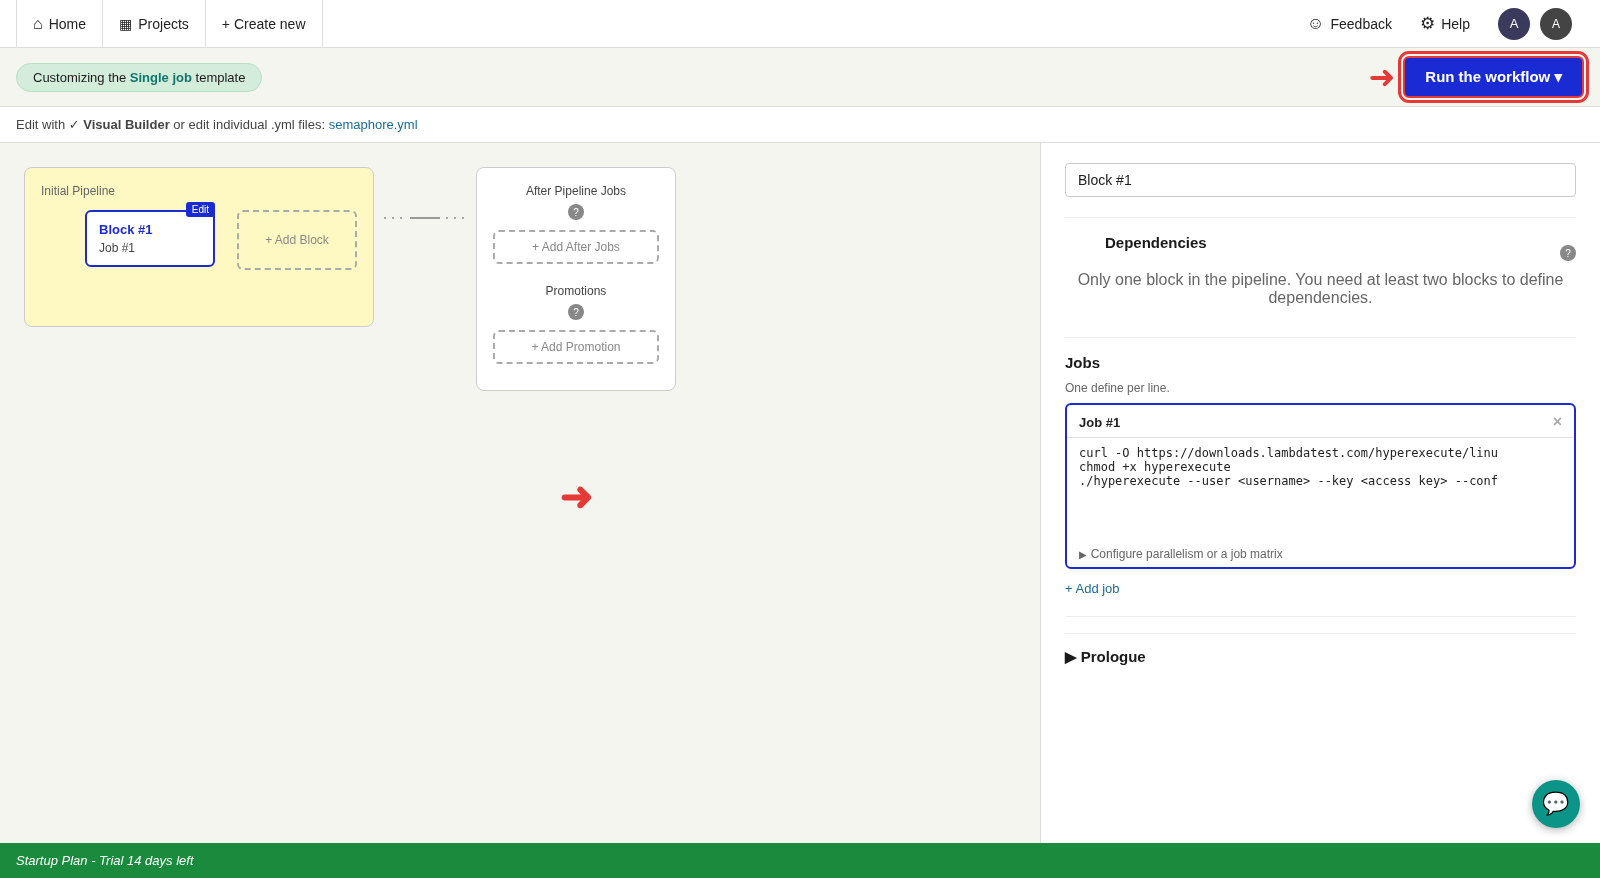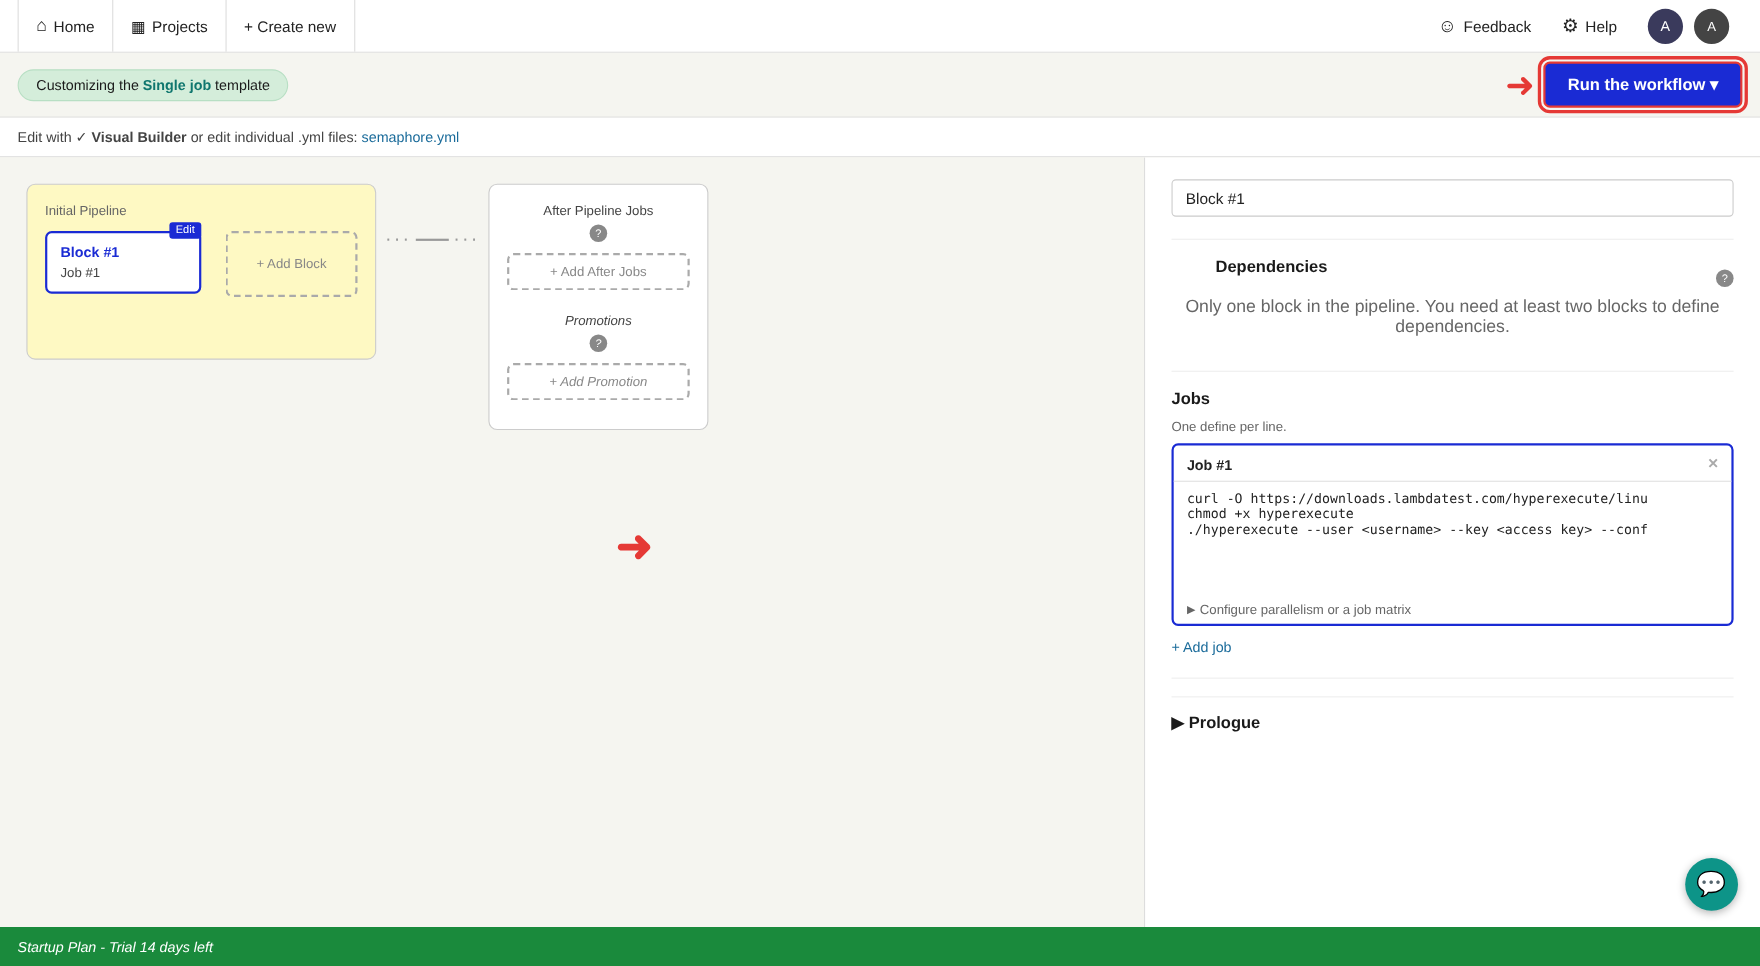--- a/index.html
+++ b/index.html
@@ -78,21 +78,21 @@
     
     .pipeline-box {
       background: #fef9c3; border: 1px solid #ccc; border-radius: 8px;
       padding: 16px; min-width: 200px; min-height: 160px;
     }
     .pipeline-title {
       font-size: 12px; color: #666; margin-bottom: 12px; font-weight: 500;
     }
     .block-card {
       border: 2px solid #1a2bd4; border-radius: 6px; padding: 10px 12px;
-      position: relative; width: 142px; background: #fff;
+      position: relative; width: 130px; background: #fff; margin-left: 44px;
     }
     .block-card-label { font-size: 13px; font-weight: 600; color: #1a2bd4; }
     .block-card-job { font-size: 12px; color: #444; margin-top: 4px; }
     .edit-badge {
       position: absolute; top: -10px; right: -2px;
       background: #1a2bd4; color: #fff; font-size: 10px;
       padding: 2px 6px; border-radius: 3px;
     }
     .add-block-dashed {
       border: 2px dashed #aaa; border-radius: 6px; padding: 10px 12px;
@@ -124,21 +124,21 @@
     .question-mark {
       width: 16px; height: 16px; border-radius: 50%; background: #888;
       color: #fff; font-size: 10px; display: inline-flex;
       align-items: center; justify-content: center; cursor: pointer;
     }
     .add-dashed {
       border: 2px dashed #aaa; border-radius: 6px; padding: 8px 12px;
       font-size: 12px; color: #888; cursor: pointer; text-align: center;
       margin-bottom: 10px;
     }
-    .promotions-section { margin-top: 12px; font-style: italic; }
+    .promotions-section { margin-top: 12px; }
 
     
     .right-panel {
       width: 560px; background: #fff; border-left: 1px solid #ddd;
       overflow-y: auto; padding: 20px 24px;
       flex-shrink: 0;
     }
     .panel-section { margin-bottom: 20px; }
     .panel-label {
       font-size: 15px; font-weight: 700; color: #1a1a1a; margin-bottom: 10px;

